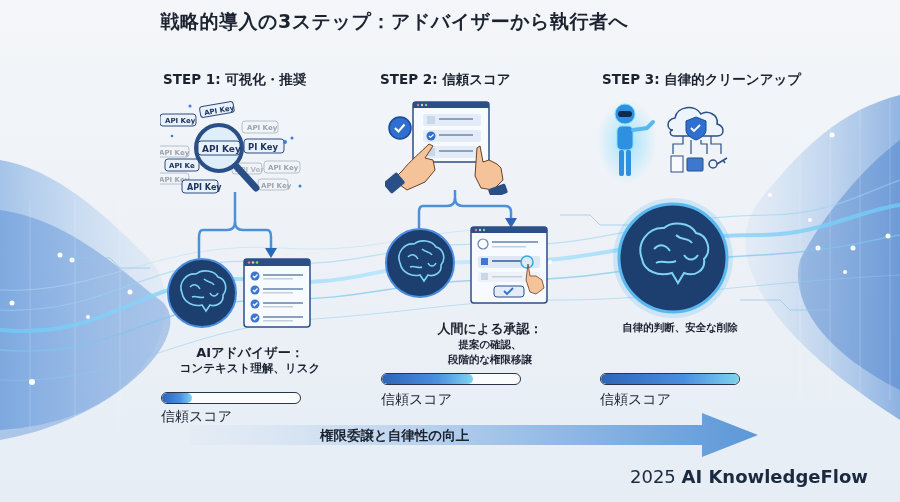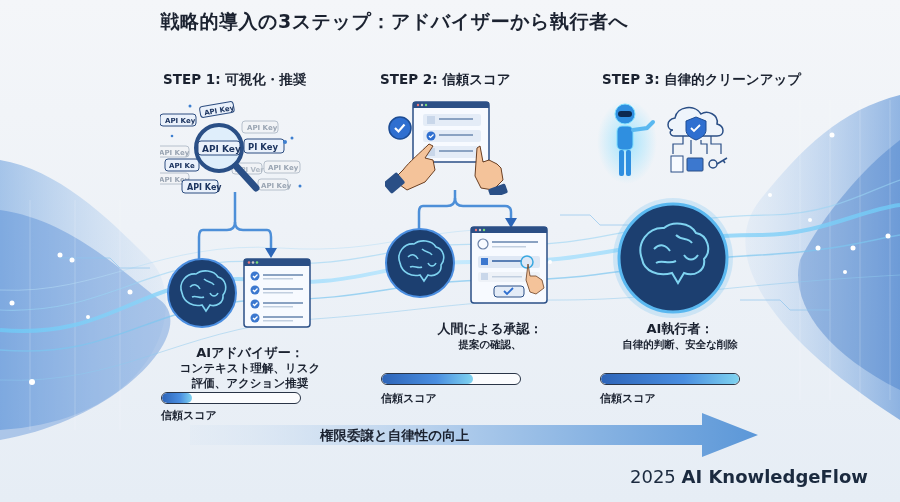--- a/index.html
+++ b/index.html
@@ -23,21 +23,21 @@
   .desc .line { font-size: 11.5px; font-weight: bold; line-height: 15px; }
   .desc.s2 .line, .desc.s3 .line { font-size: 10.5px; }
   .trust-bar {
     position: absolute; height: 12px; border: 1.5px solid #2a3547; border-radius: 7px;
     background: #fbfcfe; z-index: 2; overflow: hidden;
   }
   .trust-fill {
     height: 100%; border-radius: 6px;
     background: linear-gradient(90deg, #2d64b8 0%, #4a8ee0 60%, #7fd3f0 100%);
   }
-  .trust-label { position: absolute; font-size: 11px; font-weight: bold; color: #1b2230; z-index: 2; }
+  .trust-label { position: absolute; font-size: 14px; font-weight: normal; color: #1b2230; z-index: 2; }
   .big-arrow { position: absolute; left: 190px; top: 413px; width: 572px; height: 44px; z-index: 1; }
   .arrow-label {
     position: absolute; left: 320px; top: 427px; width: 260px; text-align: left;
     font-size: 13.5px; font-weight: bold; color: #1b2230; z-index: 2;
   }
   .footer {
     position: absolute; right: 32px; top: 466px; font-size: 18px; color: #1b2a3f; z-index: 2;
   }
   .footer b { font-weight: bold; text-align: right; }
   .illus { position: absolute; z-index: 2; }
@@ -190,21 +190,20 @@
     <circle cx="12" cy="60" r="4.5" fill="#3c78cf"></circle>
       <path d="M10,60 l1.5,1.5 l3,-3" stroke="#fff" stroke-width="1.3" fill="none"></path>
     <rect x="20" y="58" width="40" height="2" fill="#8aa2c2"></rect>
       <rect x="20" y="62" width="30" height="1.5" fill="#c2cfe0"></rect>
   </g>
 </svg>
 
 <div class="desc s1" style="left:150px; top:344px; width:200px;">
   <div class="head">AIアドバイザー：</div>
   <div class="line">コンテキスト理解、リスク</div>
-  <div class="line">評価、アクション推奨</div>
 </div>
 <div class="trust-bar" style="left:161px; top:392px; width:140px;">
   <div class="trust-fill" style="width:22%;"></div>
 </div>
 <div class="trust-label" style="left:161px; top:408px;">信頼スコア</div>
 
 <div class="step-title" style="left:380px; top:71px;">STEP 2: 信頼スコア</div>
 
 <svg class="illus" style="left:385px; top:100px;" width="130" height="95" viewBox="0 0 130 95">
   <rect x="28" y="2" width="76" height="60" rx="3" fill="#f7faff" stroke="#2b4f86" stroke-width="1.5"></rect>
@@ -263,20 +262,21 @@
     <rect x="22" y="50" width="30" height="1.5" fill="#c2cfe0"></rect>
   <rect x="24" y="60" width="30" height="11" rx="3" fill="#e4ecf7" stroke="#2b4f86"></rect>
   <path d="M34,65 l3,3 l6,-6" stroke="#2f6fd0" stroke-width="1.8" fill="none"></path>
   <circle cx="57" cy="36" r="6" fill="none" stroke="#3aa8e0" stroke-width="1.5"></circle>
   <path d="M58,38 L60,50 L66,50 L72,54 L74,62 L66,68 L60,66 L56,54 Z" fill="#f4c39a" stroke="#6b3f22" stroke-width="0.8"></path>
 </svg>
 
 <div class="desc s2" style="left:390px; top:320px; width:200px;">
   <div class="head">人間による承認：</div>
   <div class="line">提案の確認、</div>
+  <div class="line">段階的な権限移譲</div>
 </div>
 <div class="trust-bar" style="left:381px; top:373px; width:140px;">
   <div class="trust-fill" style="width:66%;"></div>
 </div>
 <div class="trust-label" style="left:381px; top:391px;">信頼スコア</div>
 
 <div class="step-title" style="left:572px; top:71px;margin-left:30px;">STEP 3: 自律的クリーンアップ</div>
 
 <svg class="illus" style="left:595px; top:100px;" width="175" height="85" viewBox="0 0 175 85">
   <defs>
@@ -310,21 +310,20 @@
 <svg class="illus" style="left:612px; top:197px;" width="122" height="122" viewBox="0 0 122 122">
   <circle cx="61" cy="61" r="60" fill="#4fb6ef" fill-opacity="0.2"></circle>
   <circle cx="61" cy="61" r="54" fill="#1c3f70" stroke="#5ab8f0" stroke-width="3"></circle>
   <g fill="none" stroke="#7fd3f0" stroke-width="2">
     <path d="M30,62 C24,46 36,30 52,31 C60,24 78,25 84,36 C96,38 100,54 92,62 C94,74 82,80 72,76 L66,86 L60,76 C46,80 32,74 30,62 Z"></path>
     <path d="M42,52 C48,46 54,48 58,54 M64,38 C70,44 76,40 80,46 M44,66 C50,62 56,68 64,64 M72,58 C76,64 82,64 86,58"></path>
   </g>
 </svg>
 
 <div class="desc s3" style="left:580px; top:320px; width:200px;">
-  <div class="head">AI執行者：</div>
   <div class="line">自律的判断、安全な削除</div>
 </div>
 <div class="trust-bar" style="left:600px; top:373px; width:140px;">
   <div class="trust-fill" style="width:100%;"></div>
 </div>
 <div class="trust-label" style="left:600px; top:391px;">信頼スコア</div>
 
 <svg class="big-arrow" viewBox="0 0 572 44">
   <defs>
     <linearGradient id="arrowGrad" x1="0" y1="0" x2="1" y2="0">

